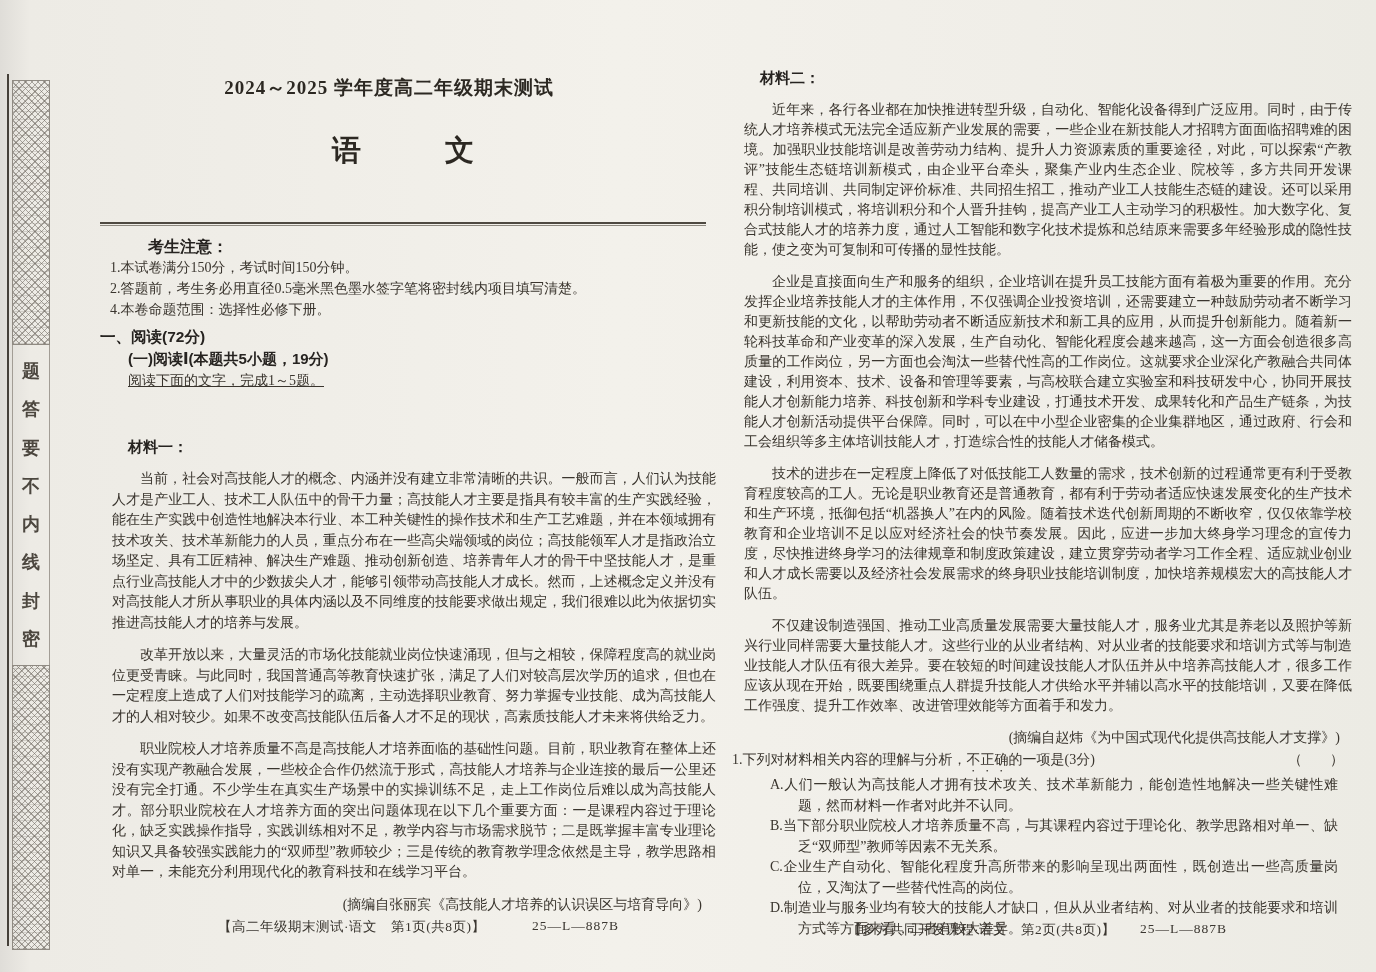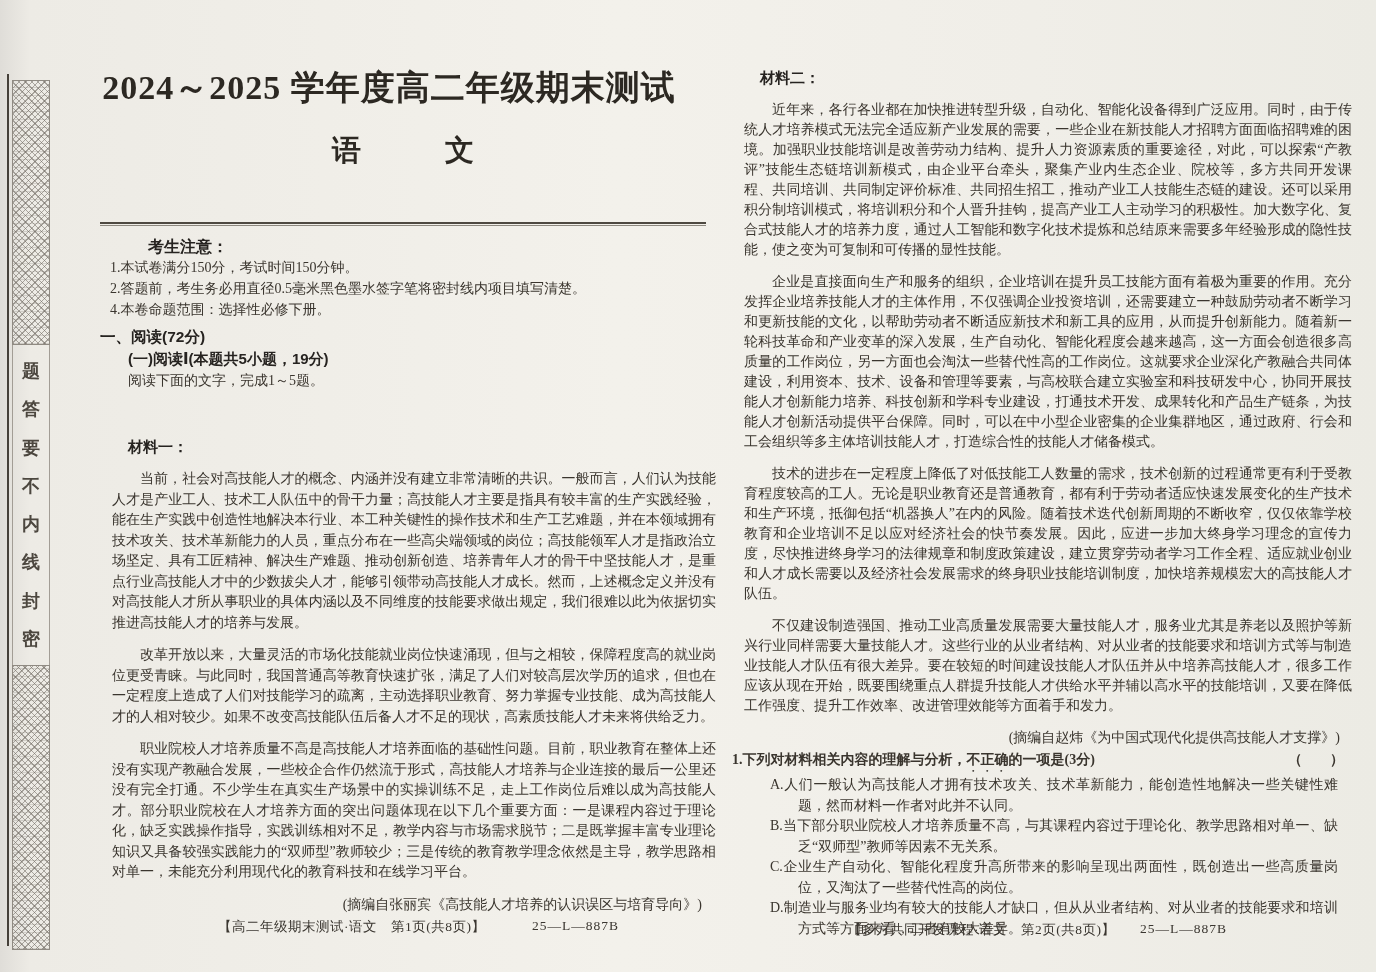--- a/index.html
+++ b/index.html
@@ -24,47 +24,47 @@
     font-family:"Liberation Sans","DejaVu Sans",sans-serif;}
   
   .page{position:absolute;}
   .page1{left:100px;top:60px;width:606px;height:900px;}
   .page2{left:732px;top:55px;width:612px;height:905px;}
   .ghost{position:absolute;inset:0;pointer-events:none;opacity:.55;filter:blur(.6px);
     background:repeating-linear-gradient(0deg, transparent 0 13px, rgba(118,110,96,.10) 13px 16px, transparent 16px 21.5px);}
   .page > *{position:relative;}
   
   .title{margin:12px 0 0 0;height:32px;line-height:32px;text-align:center;
-    font-size:34px;font-weight:600;letter-spacing:1px;color:#2c2822;transform:translateX(-14px);}
+    font-size:19px;font-weight:600;letter-spacing:1px;color:#2c2822;transform:translateX(-14px);}
   .subject{margin-top:28px;height:36px;line-height:36px;display:flex;justify-content:center;column-gap:84px;
     font-size:29px;font-weight:700;color:#2c2822;}
   .rule{margin-top:54px;height:1px;border-top:2px solid #4e4941;border-bottom:1px solid #8d887f;}
   .notice-head{margin-top:10px;line-height:21px;font-size:16px;font-weight:700;color:#262320;
     font-family:"Liberation Sans","DejaVu Sans",sans-serif;margin-left:48px;}
   .notice{margin:0 0 0 10px;width:588px;font-size:14px;line-height:21px;text-align:justify;}
   .notice-item{padding-left:17px;text-indent:-17px;}
   .notice-bold{font-family:"Liberation Sans","DejaVu Sans",sans-serif;font-weight:700;font-size:15.5px;
     color:#211e1a;
     -webkit-text-emphasis:filled dot #3a3631;text-emphasis:filled dot #3a3631;
     -webkit-text-emphasis-position:under;text-emphasis-position:under right;}
   .emph-dot{-webkit-text-emphasis:filled dot #3a3631;text-emphasis:filled dot #3a3631;
     -webkit-text-emphasis-position:under;text-emphasis-position:under right;}
   .sec-head{margin-top:6px;line-height:22px;font-size:15.5px;font-weight:700;color:#262320;
     font-family:"Liberation Sans","DejaVu Sans",sans-serif;}
   .sub-head{line-height:22px;padding-left:28px;font-size:15px;font-weight:700;color:#262320;
     font-family:"Liberation Sans","DejaVu Sans",sans-serif;}
-  .instruction{line-height:22px;padding-left:28px;font-size:14px;}
+  .instruction{line-height:22px;padding-left:28px;font-size:14px;text-decoration:underline;}
   .mat-label{line-height:21px;padding-left:28px;font-size:15px;font-weight:700;color:#262320;
     font-family:"Liberation Sans","DejaVu Sans",sans-serif;margin-top:44px;}
   .para{margin:12px;text-indent:2em;text-align:justify;font-size:14px;}
   .page1 .para{line-height:20.5px;width:604px;}
   .page2 .para{line-height:20px;width:608px;}
   .source{line-height:20px;text-align:right;padding-right:4px;font-size:14px;}
   
-  .q-stem{margin-top:1px;line-height:21px;font-size:14px;position:relative;padding-right:64px;font-weight:bold;}
+  .q-stem{margin-top:1px;line-height:21px;font-size:14px;position:relative;padding-right:64px;}
   .q-bracket{position:absolute;right:0;top:0;}
   .choice{margin:0;padding-left:66px;text-indent:-28px;line-height:20.5px;font-size:14px;
     text-align:justify;width:540px;box-sizing:content-box;}
   
   .footer{position:absolute;left:0;right:0;font-size:13.5px;color:#3a3630;}
   .page1 .footer{top:858px;}
   .page2 .footer{top:866px;}
   .f-center{position:absolute;left:118px;letter-spacing:.5px;}
   .page2 .f-center{left:116px;}
   .f-code{position:absolute;left:432px;letter-spacing:1px;}

